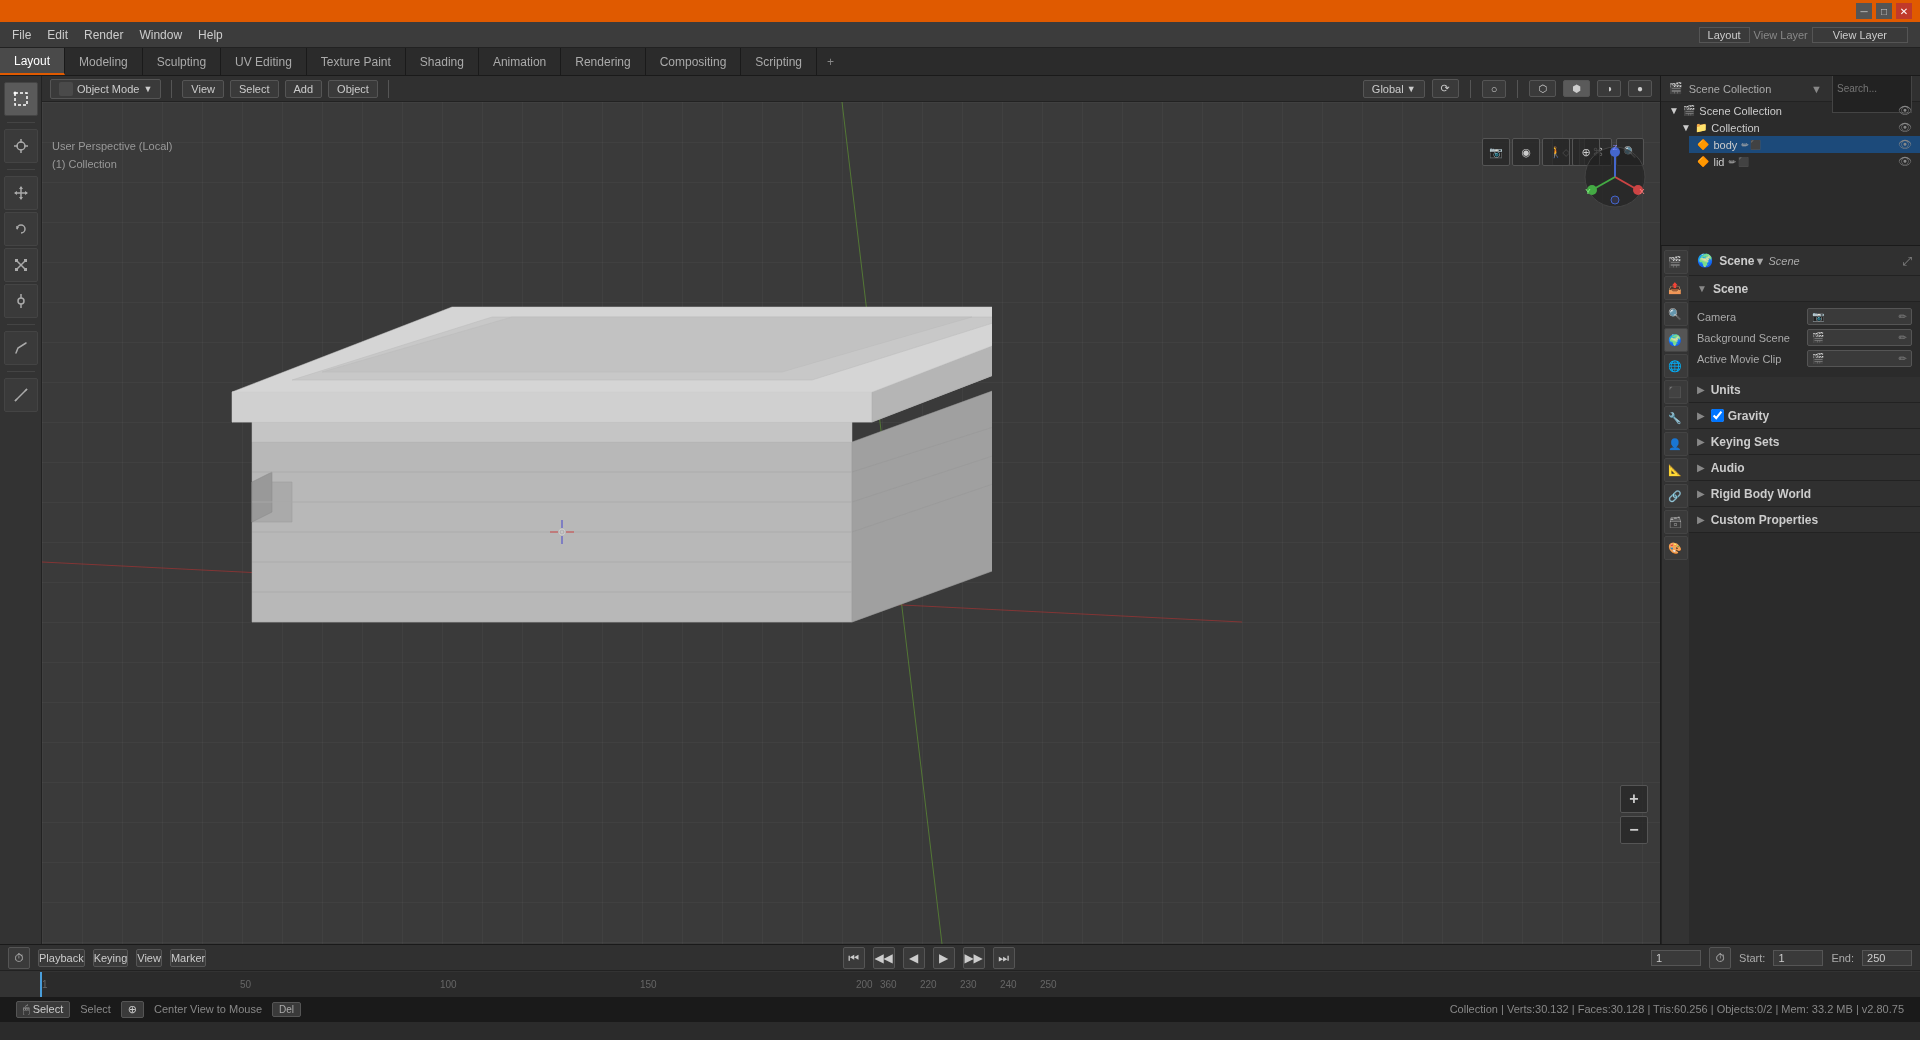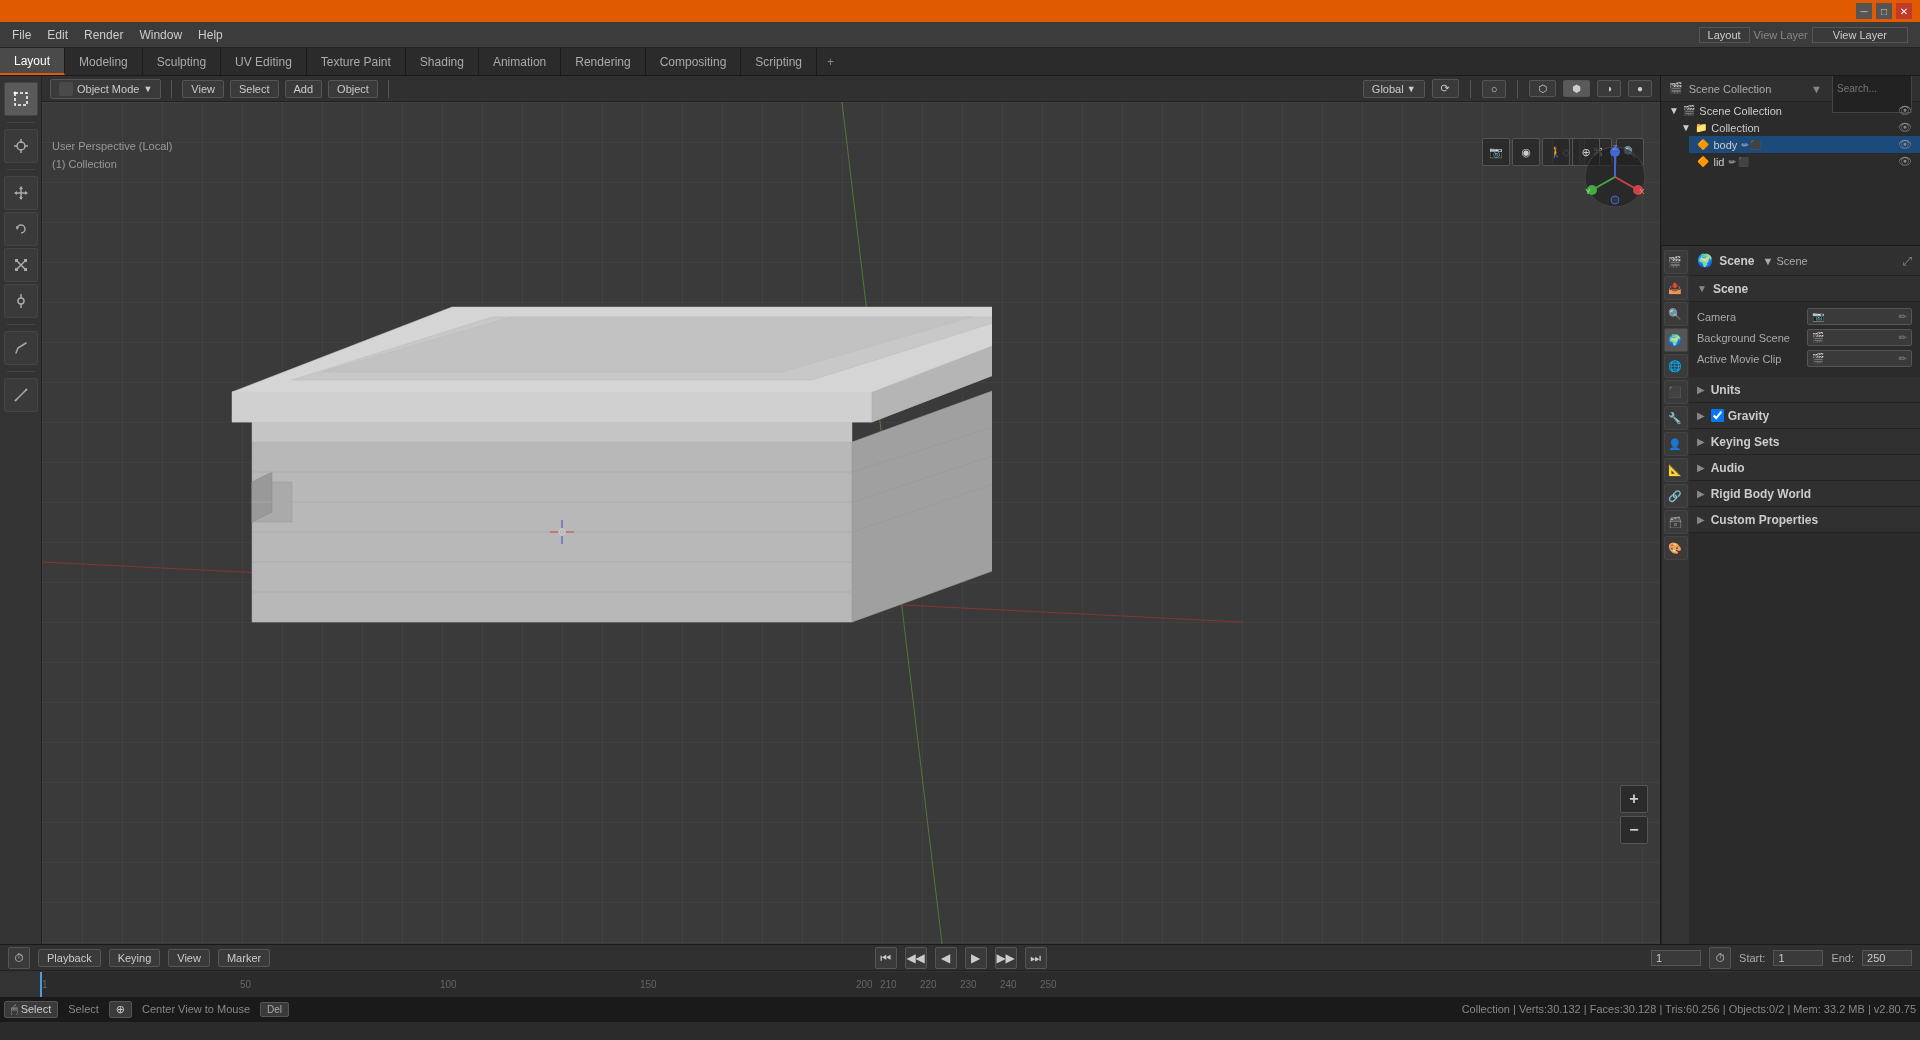--- a/index.html
+++ b/index.html
@@ -350,21 +350,21 @@
     #timeline-header {
       height: 26px;
       background: #303030;
       display: flex;
       align-items: center;
       padding: 0 8px;
       gap: 8px;
       border-bottom: 1px solid #222;
     }
     .tl-btn {
-      padding: 2px 8px;
+      padding: 2px 0;
       background: #3a3a3a;
       border: 1px solid #555;
       color: #ccc;
       font-size: 11px;
       cursor: pointer;
       border-radius: 2px;
     }
     .tl-icon-btn {
       width: 22px;
       height: 22px;
@@ -409,21 +409,21 @@
       background: #4a9edb;
     }
 
     
     #status-bar {
       width: 100%;
       height: 26px;
       background: #1a1a1a;
       display: flex;
       align-items: center;
-      padding: 0 4px;
+      padding: 0 16px;
       font-size: 11px;
       color: #888;
       gap: 10px;
     }
     .status-key {
       background: #3a3a3a;
       border: 1px solid #555;
       padding: 1px 6px;
       border-radius: 2px;
       color: #ccc;
@@ -746,21 +746,21 @@
         <div class="prop-icon-btn" title="Constraints">🔗</div>
         <div class="prop-icon-btn" title="Data">🗃</div>
         <div class="prop-icon-btn" title="Material">🎨</div>
       </div>
 
       <div id="scene-properties" style="flex:1;overflow-y:auto;">
 
         <div id="properties-header" style="height:30px;background:#303030;display:flex;align-items:center;padding:0 8px;border-bottom:1px solid #222;">
           <span style="font-size:13px;margin-right:6px;">🌍</span>
           <span style="font-size:12px;font-weight:bold;color:#ccc;">Scene</span>
-          <span style="margin-left:8px;color:#aaa;font-size:11px;">▼ Scene</span>
+          <span style="color:#aaa;font-size:11px;font-style:italic;">▼ Scene</span>
           <div style="flex:1;"></div>
           <button style="background:none;border:none;color:#888;cursor:pointer;font-size:12px;">⤢</button>
         </div>
 
         <div>
           <div class="prop-section-header">
             <span class="collapse-arrow">▼</span>
             <span class="prop-section-title">Scene</span>
           </div>
           <div class="prop-section-body">
@@ -868,21 +868,21 @@
   <div id="timeline-bar" style="position:relative;height:26px;background:#2b2b2b;border-top:1px solid #333;">
     <div style="position:absolute;left:0;top:0;width:40px;height:100%;background:#333;display:flex;align-items:center;justify-content:center;font-size:10px;color:#888;"></div>
 
     <div style="position:absolute;left:40px;top:0;right:0;height:100%;display:flex;align-items:center;">
       <div class="timeline-cursor" style="position:absolute;left:0;"></div>
       <span class="frame-mark" style="left:2px;">1</span>
       <span class="frame-mark" style="left:200px;">50</span>
       <span class="frame-mark" style="left:400px;">100</span>
       <span class="frame-mark" style="left:600px;">150</span>
       <span class="frame-mark" style="left:800px;margin-left:16px;">200</span>
-      <span class="frame-mark" style="left:840px;">210</span>
+      <span class="frame-mark" style="left:840px;">360</span>
       <span class="frame-mark" style="left:880px;">220</span>
       <span class="frame-mark" style="left:920px;">230</span>
       <span class="frame-mark" style="left:960px;">240</span>
       <span class="frame-mark" style="left:1000px;">250</span>
     </div>
   </div>
 </div>
 
 <div id="status-bar">
   <span class="status-key">🖱 Select</span>

